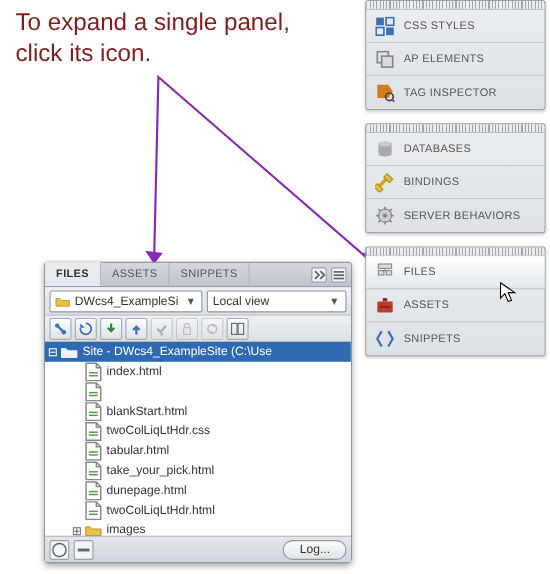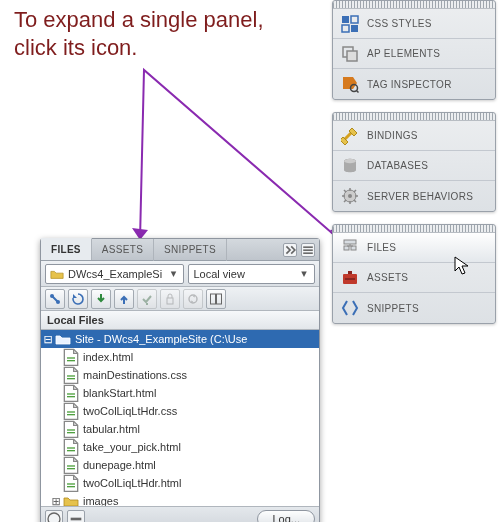--- a/index.html
+++ b/index.html
@@ -39,21 +39,21 @@
 .tbtn svg { width:14px; height:14px; }
 
 .list-header { background:linear-gradient(#f6f8fa,#e2e6ea); border-bottom:1px solid #b0b6bd; padding:3px 6px; font-weight:bold; font-size:11px; }
 .tree { background:#fff; height:176px; overflow:auto; }
 .row { display:flex; align-items:center; height:18px; font-size:11px; white-space:nowrap; }
 .row .twist { width:14px; text-align:center; color:#666; }
 .row .ric { width:16px; height:14px; margin-right:4px; display:flex; align-items:center; justify-content:center; }
 .row.sel { background:#2e6ab1; color:#fff; }
 .row.sel .twist { color:#fff; }
 .row[data-depth="0"] { padding-left:0px; }
-.row[data-depth="1"] { padding-left:8px; }
+.row[data-depth="1"] { padding-left:22px; }
 
 .statusbar { display:flex; align-items:center; height:24px; background:linear-gradient(#e4e8ec,#d0d5db); border-top:1px solid #b0b6bd; padding:0 4px; }
 .statusbar .sbtn { width:18px; height:18px; border:1px solid #9aa1aa; background:#f2f4f6; border-radius:2px; margin-right:4px; display:flex; align-items:center; justify-content:center; }
 .statusbar .log { margin-left:auto; height:18px; padding:0 14px; border:1px solid #8f96a0; border-radius:9px; background:linear-gradient(#fdfefe,#dfe3e7); font-size:11px; cursor:pointer; display:flex; align-items:center; }
 
 
 .fill-blue { fill:#3b6fb6; } .stroke-blue{ stroke:#3b6fb6; }
 .fill-yellow{ fill:#e6c24c; stroke:#b08c1e; }
 
 
@@ -105,35 +105,35 @@
             </svg>
           </span>
           <span class="lbl">TAG INSPECTOR</span>
         </div>
       </div>
       <div class="dock-group">
         <div class="topgrip"></div>
         <div class="dock-item">
           <span class="ic">
             <svg viewBox="0 0 18 18">
-              <path d="M3 13L13 3" stroke="#d6a11e" stroke-width="3"></path>
-              <path d="M11 1l5 5-3 3-5-5zM2 10l5 5-3 3-5-5z" fill="#e6c24c" stroke="#b08c1e"></path>
-            </svg>
-          </span>
-          <span class="lbl">BINDINGS</span>
-        </div>
-        <div class="dock-item">
-          <span class="ic">
-            <svg viewBox="0 0 18 18">
               <ellipse cx="9" cy="4" rx="6" ry="2.2" fill="#888"></ellipse>
               <path d="M3 4v9c0 1.3 2.7 2.3 6 2.3s6-1 6-2.3V4" fill="#aaa"></path>
               <ellipse cx="9" cy="4" rx="6" ry="2.2" fill="#ccc"></ellipse>
             </svg>
           </span>
           <span class="lbl">DATABASES</span>
+        </div>
+        <div class="dock-item">
+          <span class="ic">
+            <svg viewBox="0 0 18 18">
+              <path d="M3 13L13 3" stroke="#d6a11e" stroke-width="3"></path>
+              <path d="M11 1l5 5-3 3-5-5zM2 10l5 5-3 3-5-5z" fill="#e6c24c" stroke="#b08c1e"></path>
+            </svg>
+          </span>
+          <span class="lbl">BINDINGS</span>
         </div>
         <div class="dock-item">
           <span class="ic">
             <svg viewBox="0 0 18 18">
               <circle cx="9" cy="9" r="6" fill="#ccc" stroke="#888"></circle>
               <circle cx="9" cy="9" r="2" fill="#888"></circle>
               <path d="M9 1v3M9 14v3M1 9h3M14 9h3M3 3l2 2M13 13l2 2M15 3l-2 2M5 13l-2 2" stroke="#888" stroke-width="1.5"></path>
             </svg>
           </span>
           <span class="lbl">SERVER BEHAVIORS</span>
@@ -253,21 +253,20 @@
           </svg>
         </div>
     <div class="tbtn">
           <svg viewBox="0 0 14 14">
             <rect x="1.5" y="2" width="5" height="10" fill="none" stroke="#666"></rect>
             <rect x="7.5" y="2" width="5" height="10" fill="none" stroke="#666"></rect>
           </svg>
         </div>
   </div>
 
-  <div class="list-header">Local Files</div>
   <div class="tree">
         <div class="row sel" data-depth="0">
           <span class="twist">⊟</span>
           <span class="ric">
             <svg viewBox="0 0 16 12">
               <path d="M1 3h4l2 2h8v6H1z" fill="#e9f2ff" stroke="#fff" stroke-width="0.8"></path>
             </svg>
           </span>
           <span>Site - DWcs4_ExampleSite (C:\Use</span>
         </div>
@@ -286,21 +285,20 @@
         <div class="row" data-depth="1">
           <span class="twist"></span>
           <span class="ric">
             <svg viewBox="0 0 12 14">
               <path d="M1 1h7l3 3v9H1z" fill="#fff" stroke="#888"></path>
               <path d="M8 1v3h3" fill="none" stroke="#888"></path>
               <rect x="3" y="7" width="6" height="1" fill="#4fa03f"></rect>
               <rect x="3" y="9" width="6" height="1" fill="#4fa03f"></rect>
             </svg>
           </span>
-          <span>mainDestinations.css</span>
         </div>
         <div class="row" data-depth="1">
           <span class="twist"></span>
           <span class="ric">
             <svg viewBox="0 0 12 14">
               <path d="M1 1h7l3 3v9H1z" fill="#fff" stroke="#888"></path>
               <path d="M8 1v3h3" fill="none" stroke="#888"></path>
               <rect x="3" y="7" width="6" height="1" fill="#4fa03f"></rect>
               <rect x="3" y="9" width="6" height="1" fill="#4fa03f"></rect>
             </svg>

